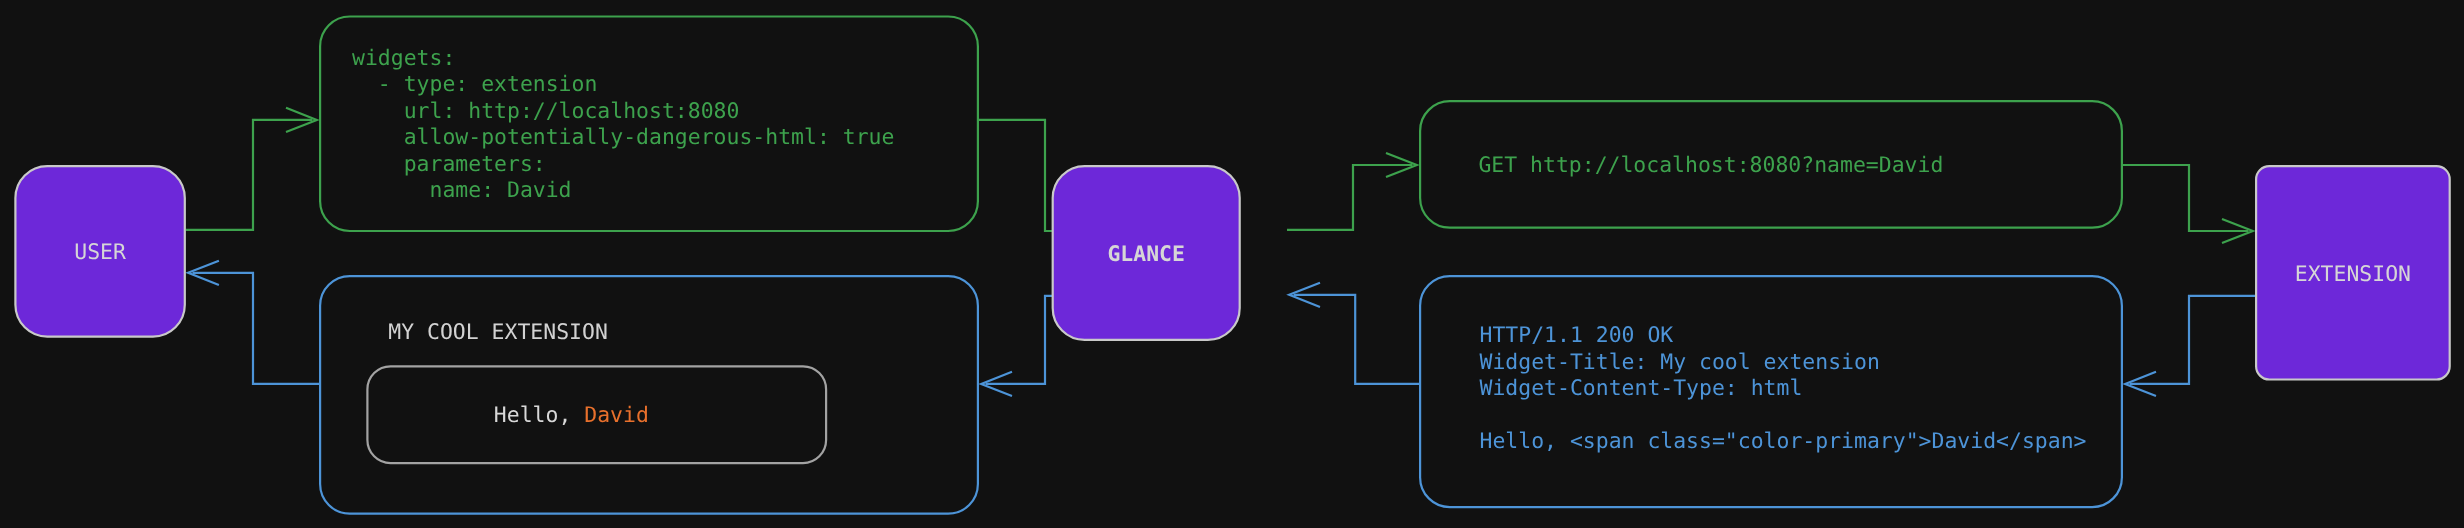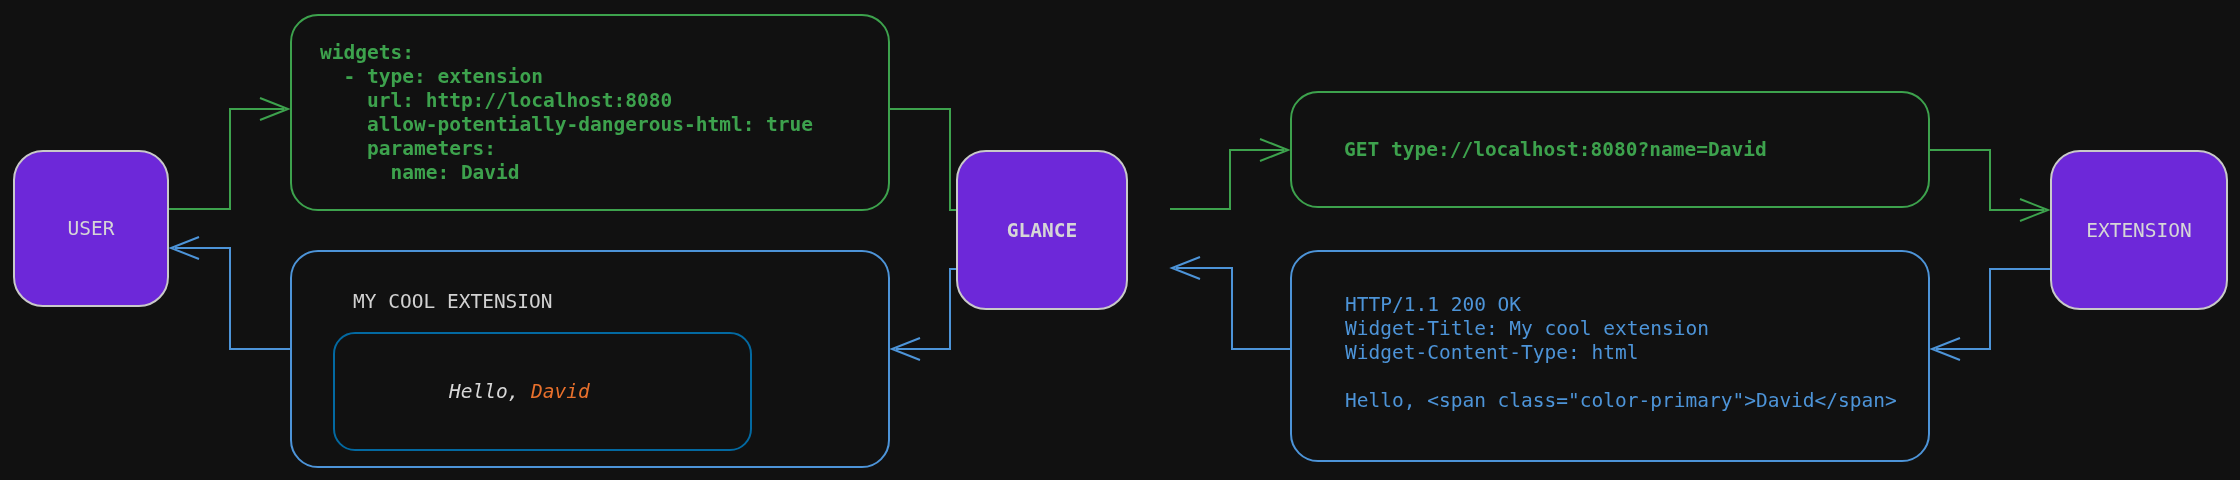--- a/index.html
+++ b/index.html
@@ -39,48 +39,47 @@
   .green-box { border: 2px solid #3da24d; }
   .blue-box  { border: 2px solid #4d94d8; }
 
   pre.code {
     margin: 0;
     font-family: "DejaVu Sans Mono", "Liberation Mono", monospace;
     font-size: 19.5px;
     line-height: 24px;
     white-space: pre;
   }
-  .green-text { color: #3da24d; font-weight: bold; }
+  .green-text { color: #3da24d; }
   .blue-text  { color: #4d94d8; }
 
   #config-box pre.code   { padding: 25px 0 0 28px; }
   #request-box           { display: flex; align-items: center; }
   #request-box pre.code  { padding-left: 52px; }
   #response-box pre.code { padding: 41px 0 0 53px; }
 
   #widget-box .widget-title {
     position: absolute;
     left: 61px;
     top: 38px;
     color: #d2d2d2;
     font-size: 19.5px;
     line-height: 24px;
   }
   #widget-box .hello-box {
     position: absolute;
     left: 41px;
     top: 80px;
     width: 419px;
-    height: 119px;
-    border: 2px solid #0369a1;
+    height: 90px;
+    border: 2px solid #a3a3a3;
     border-radius: 22px;
     box-sizing: border-box;
     display: flex;
     align-items: center;
-    font-style: italic;
   }
   .hello-box .greeting { padding-left: 20px; font-size: 19.5px; white-space: pre; }
   .greeting .prefix { color: #d8d8d8; }
   .greeting .name   { color: #e8702c; }
 </style>
 </head>
 <body>
 
 <div class="canvas">
 
@@ -108,35 +107,35 @@
   </svg>
 
   <div class="node" id="user-node" style="left:13px; top:150px; width:156px; height:157px;">
     <span>USER</span>
   </div>
 
   <div class="node" id="glance-node" style="left:956px; top:150px; width:172px; height:160px;font-weight:bold;">
     <span>GLANCE</span>
   </div>
 
-  <div class="node" id="extension-node" style="left:2050px; top:150px; width:178px; height:160px;">
+  <div class="node" id="extension-node" style="left:2050px; top:150px; width:178px; height:196px;border-radius:13px;">
     <span>EXTENSION</span>
   </div>
 
   <div class="big-box green-box" id="config-box" style="left:290px; top:14px; width:600px; height:197px;">
     <pre class="code green-text">widgets:
   - type: extension
     url: http://localhost:8080
     allow-potentially-dangerous-html: true
     parameters:
       name: David</pre>
   </div>
 
   <div class="big-box green-box" id="request-box" style="left:1290px; top:91px; width:640px; height:117px;">
-    <pre class="code green-text">GET type://localhost:8080?name=David</pre>
+    <pre class="code green-text">GET http://localhost:8080?name=David</pre>
   </div>
 
   <div class="big-box blue-box" id="response-box" style="left:1290px; top:250px; width:640px; height:212px;">
     <pre class="code blue-text">HTTP/1.1 200 OK
 Widget-Title: My cool extension
 Widget-Content-Type: html
 
 Hello, &lt;span class="color-primary"&gt;David&lt;/span&gt;</pre>
   </div>
 

